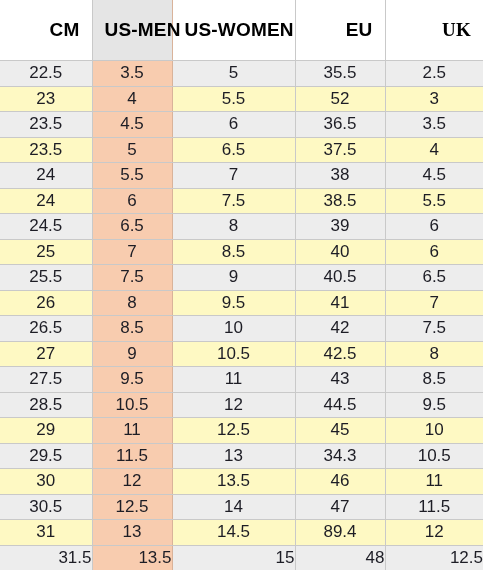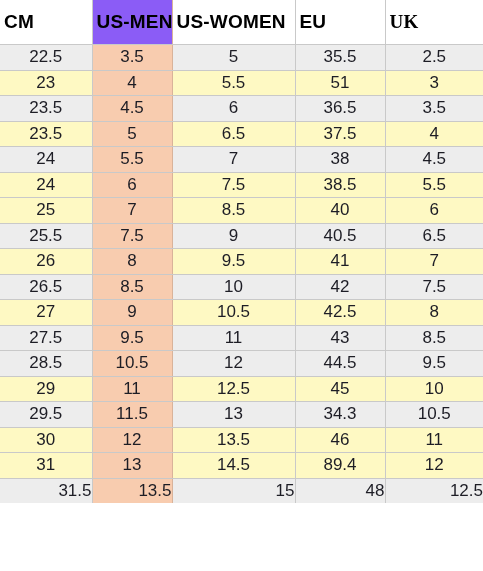--- a/index.html
+++ b/index.html
@@ -24,37 +24,37 @@
   
   col.c-cm       { width: 92px;  }
   col.c-usmen    { width: 80px;  }
   col.c-uswomen  { width: 123px; }
   col.c-eu       { width: 90px;  }
   col.c-uk       { width: 98px;  }
 
   
   #size-table thead th {
     height: 36px;
-    padding: 4px;
+    padding: 12px;
     background: #ffffff;
     color: #000000;
     font-size: 19px;
     font-weight: bold;
-    text-align: left;
+    text-align: right;
     vertical-align: middle;
     letter-spacing: 0.2px;
     border-bottom: 1px solid #c9c9c9;
     border-right: 1px solid #c9c9c9;
     white-space: nowrap;
   }
   #size-table thead th:last-child { border-right: none; font-family: Liberation Serif, serif; }
 
   
   #size-table thead th.hl {
-    background: #8b5cf6;
+    background: #e5e5e5;
     border-right: 1px solid #d9b39a;
     border-left: 1px solid #d9b39a;
   }
 
   
   #size-table tbody td {
     height: 24.5px;
     padding: 0;
     font-size: 17px;
     font-weight: normal;
@@ -106,21 +106,21 @@
         <td>22.5</td>
         <td class="hl">3.5</td>
         <td>5</td>
         <td>35.5</td>
         <td>2.5</td>
       </tr>
       <tr class="plain">
         <td>23</td>
         <td class="hl">4</td>
         <td>5.5</td>
-        <td>51</td>
+        <td>52</td>
         <td>3</td>
       </tr>
       <tr class="stripe">
         <td>23.5</td>
         <td class="hl">4.5</td>
         <td>6</td>
         <td>36.5</td>
         <td>3.5</td>
       </tr>
       <tr class="plain">
@@ -137,20 +137,27 @@
         <td>38</td>
         <td>4.5</td>
       </tr>
       <tr class="plain">
         <td>24</td>
         <td class="hl">6</td>
         <td>7.5</td>
         <td>38.5</td>
         <td>5.5</td>
       </tr>
+      <tr class="stripe">
+        <td>24.5</td>
+        <td class="hl">6.5</td>
+        <td>8</td>
+        <td>39</td>
+        <td>6</td>
+      </tr>
       <tr class="plain">
         <td>25</td>
         <td class="hl">7</td>
         <td>8.5</td>
         <td>40</td>
         <td>6</td>
       </tr>
       <tr class="stripe">
         <td>25.5</td>
         <td class="hl">7.5</td>
@@ -207,20 +214,27 @@
         <td>34.3</td>
         <td>10.5</td>
       </tr>
       <tr class="plain">
         <td>30</td>
         <td class="hl">12</td>
         <td>13.5</td>
         <td>46</td>
         <td>11</td>
       </tr>
+      <tr class="stripe">
+        <td>30.5</td>
+        <td class="hl">12.5</td>
+        <td>14</td>
+        <td>47</td>
+        <td>11.5</td>
+      </tr>
       <tr class="plain">
         <td>31</td>
         <td class="hl">13</td>
         <td>14.5</td>
         <td>89.4</td>
         <td>12</td>
       </tr>
       <tr class="stripe">
         <td>31.5</td>
         <td class="hl">13.5</td>

